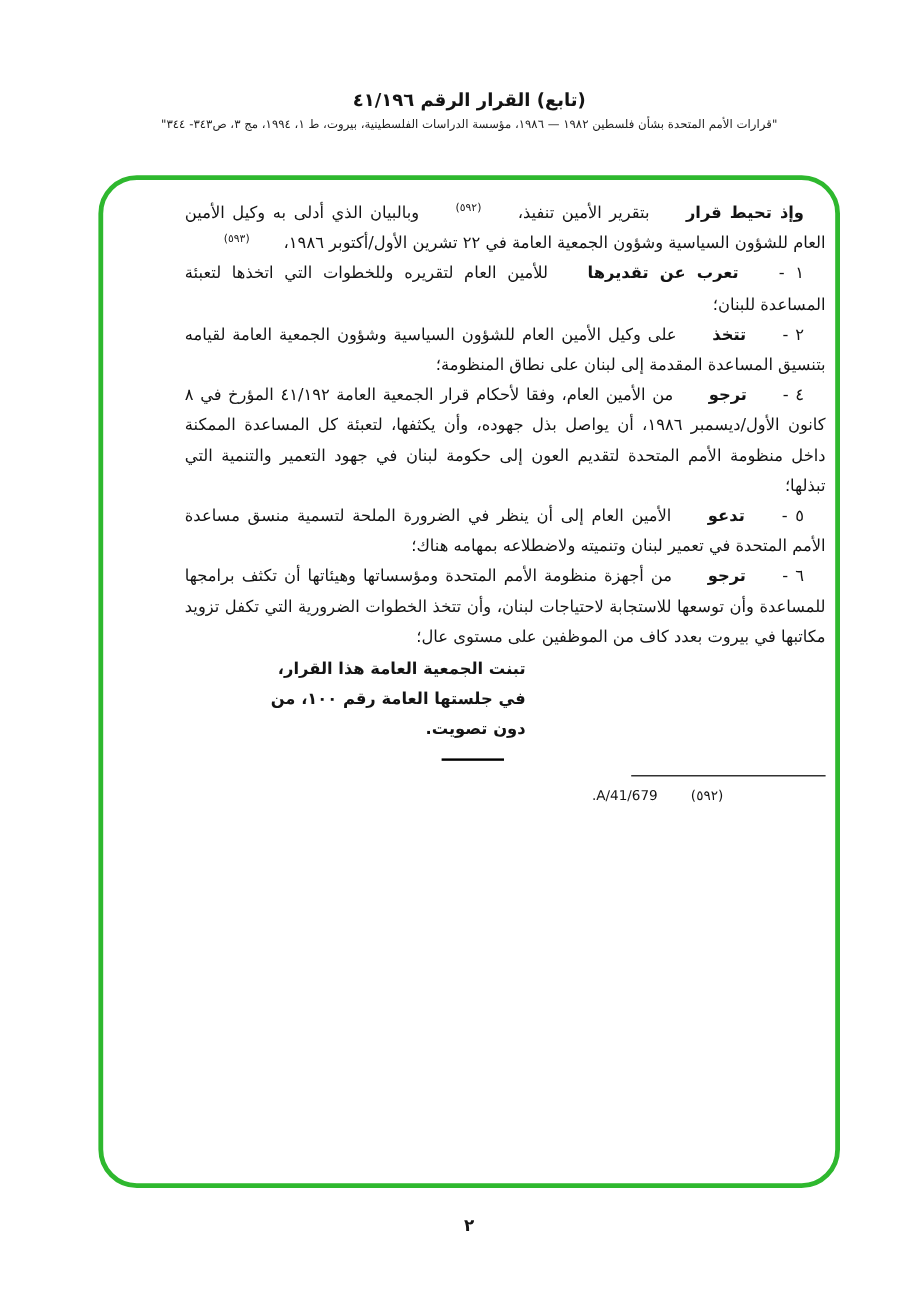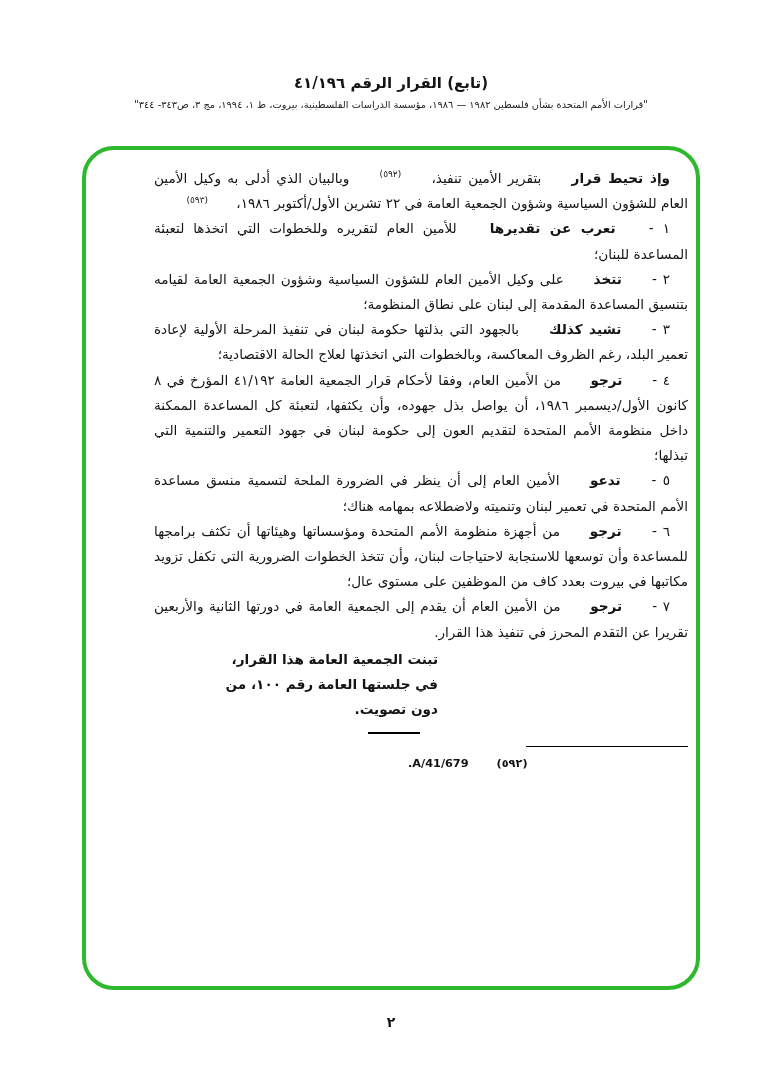--- a/index.html
+++ b/index.html
@@ -53,22 +53,21 @@
   }
   .rule-foot {
     width: 162px; height: 0;
     border-top: 1.3px solid #000;
     margin: 0 0 7px auto;
   }
 
   .footnotes {
     width: 352px; margin-right: 0;
     font-size: 11.3px; line-height: 19px;
-    text-align: left;
-    font-weight: bold;
+    text-align: center;
   }
   .footnote { margin: 0; }
 
   .page-number {
     position: absolute; top: 1014px; left: 0; width: 100%;
     text-align: center; font-weight: bold; font-size: 14px;
   }
 </style>
 </head>
 <body>
@@ -81,29 +80,27 @@
   <div class="green-box"></div>
 
   <div class="content">
 
     <p class="para"><b>وإذ تحيط قرار</b><span> بتقرير الأمين تنفيذ، </span><sup class="ref">(٥٩٢)</sup><span> وبالبيان الذي أدلى به وكيل الأمين العام للشؤون السياسية وشؤون الجمعية العامة في ٢٢ تشرين الأول/أكتوبر ١٩٨٦، </span><sup class="ref">(٥٩٣)</sup></p>
 
     <p class="para"><span>١ -</span><b> تعرب عن تقديرها</b><span> للأمين العام لتقريره وللخطوات التي اتخذها لتعبئة المساعدة للبنان؛</span></p>
 
     <p class="para"><span>٢ -</span><b> تتخذ</b><span> على وكيل الأمين العام للشؤون السياسية وشؤون الجمعية العامة لقيامه بتنسيق المساعدة المقدمة إلى لبنان على نطاق المنظومة؛</span></p>
 
-    <p class="para"><span>٣ -</span><b> تشيد كذلك</b><span> بالجهود التي بذلتها حكومة لبنان في تنفيذ المرحلة الأولية لإعادة تعمير البلد، رغم الظروف المعاكسة، وبالخطوات التي اتخذتها لعلاج الحالة الاقتصادية؛</span></p>
 
     <p class="para"><span>٤ -</span><b> ترجو</b><span> من الأمين العام، وفقا لأحكام قرار الجمعية العامة ٤١/١٩٢ المؤرخ في ٨ كانون الأول/ديسمبر ١٩٨٦، أن يواصل بذل جهوده، وأن يكثفها، لتعبئة كل المساعدة الممكنة داخل منظومة الأمم المتحدة لتقديم العون إلى حكومة لبنان في جهود التعمير والتنمية التي تبذلها؛</span></p>
 
     <p class="para"><span>٥ -</span><b> تدعو</b><span> الأمين العام إلى أن ينظر في الضرورة الملحة لتسمية منسق مساعدة الأمم المتحدة في تعمير لبنان وتنميته ولاضطلاعه بمهامه هناك؛</span></p>
 
     <p class="para"><span>٦ -</span><b> ترجو</b><span> من أجهزة منظومة الأمم المتحدة ومؤسساتها وهيئاتها أن تكثف برامجها للمساعدة وأن توسعها للاستجابة لاحتياجات لبنان، وأن تتخذ الخطوات الضرورية التي تكفل تزويد مكاتبها في بيروت بعدد كاف من الموظفين على مستوى عال؛</span></p>
 
-    <p class="para"><span>٧ -</span><b> ترجو</b><span> من الأمين العام أن يقدم إلى الجمعية العامة في دورتها الثانية والأربعين تقريرا عن التقدم المحرز في تنفيذ هذا القرار.</span></p>
 
     <p class="closing">تبنت الجمعية العامة هذا القرار، في جلستها العامة رقم ١٠٠، من دون تصويت.</p>
 
     <div class="rule-small"></div>
 
     <div class="rule-foot"></div>
 
     <div class="footnotes">
       <p class="footnote"><span>(٥٩٢)</span> <span>A/41/679.</span></p>
     </div>

